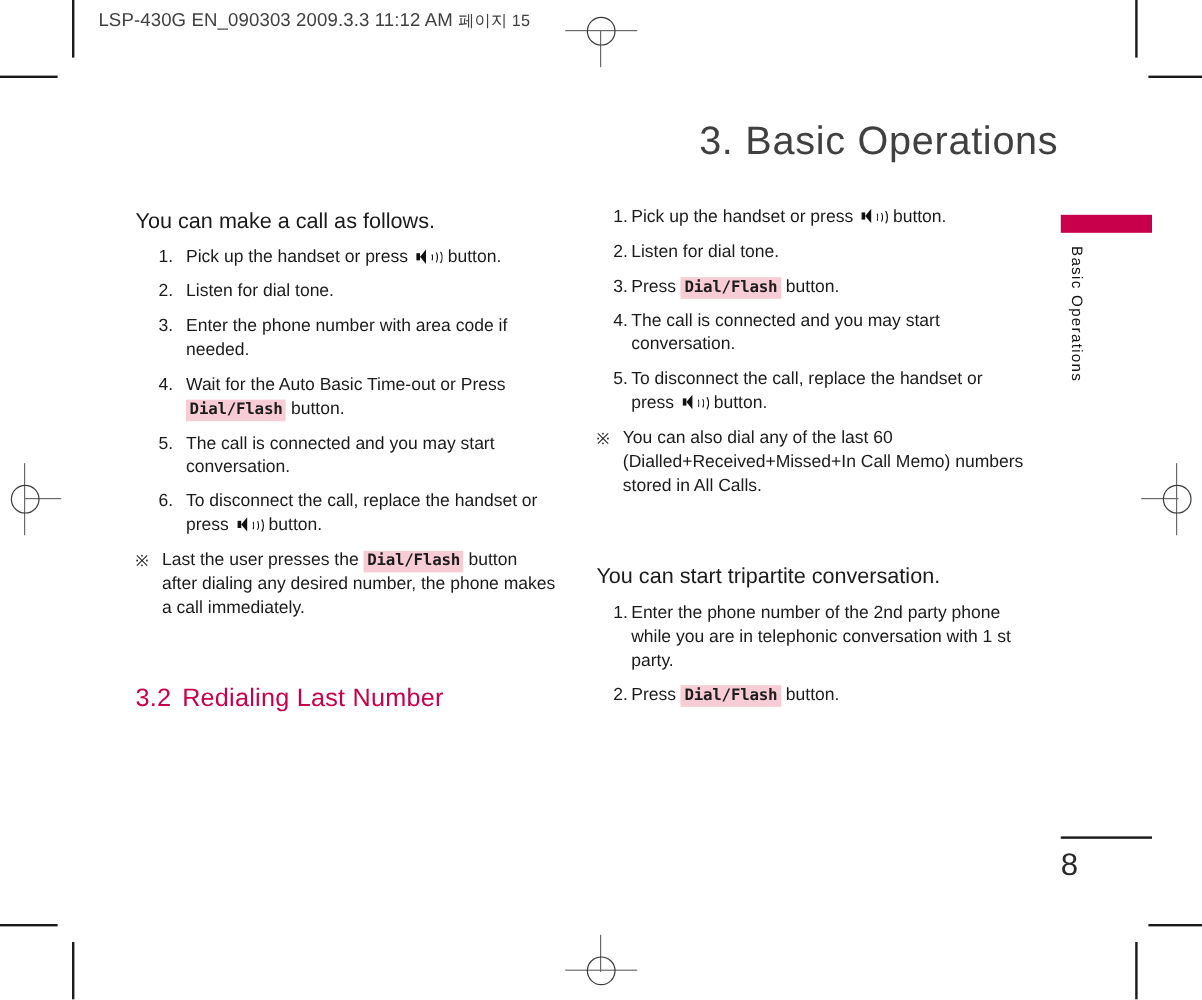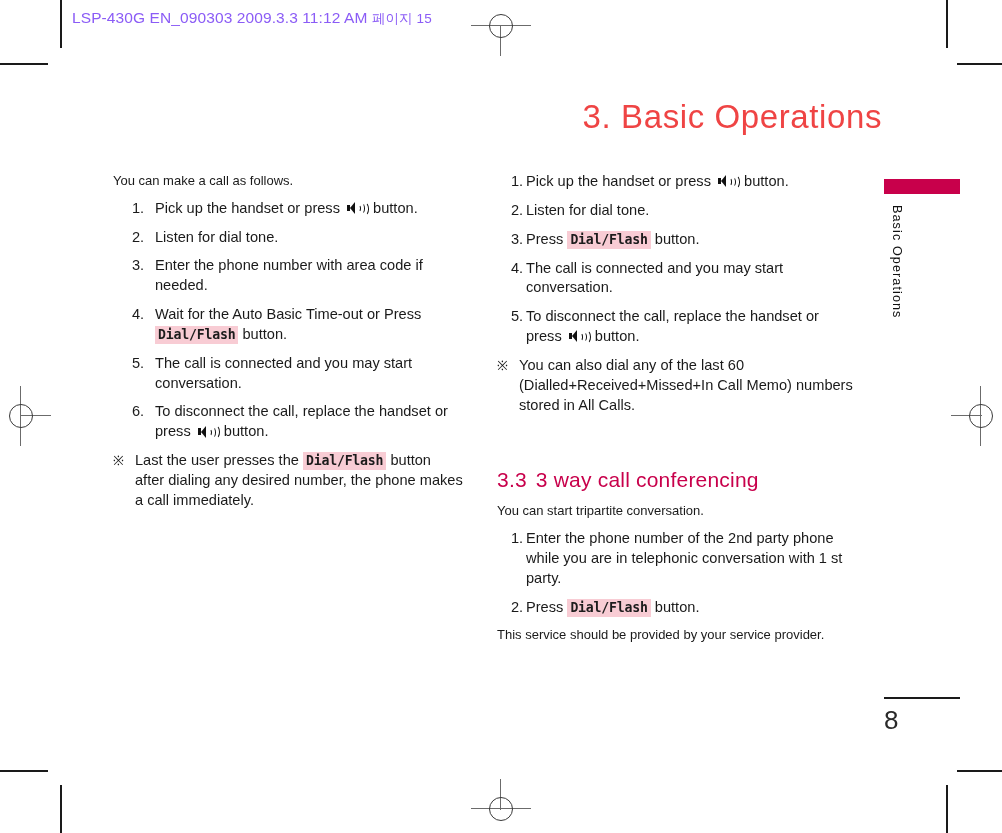--- a/index.html
+++ b/index.html
@@ -30,34 +30,34 @@
     border-radius: 50%;
   }
   .reg.half-l .h { left: 29px; width: 31px; }
   .reg.half-r .h { left: 0; width: 31px; }
   .reg.half-t .v { top: 29px; height: 31px; }
   .reg.half-b .v { top: 0; height: 31px; }
 
   
   .slug {
     position: absolute;
-    left: 72px; top: 9px;
+    left: 82px; top: 9px;
     font-size: 15.5px;
     letter-spacing: 0.1px;
-    color: #8b5cf6;
+    color: #404040;
     white-space: nowrap;
   }
   .slug .kr { font-size: 13.5px; }
 
   
   .page-title {
     position: absolute;
     right: 120px; top: 98px;
     font-size: 33px;
-    color: #ef4444;
+    color: #404040;
     letter-spacing: 0.6px;
     white-space: nowrap;
     text-align: right;
   }
 
   .col { position: absolute; top: 172px; }
   .col-left  { left: 113px; width: 350px; }
   .col-right { left: 497px; width: 360px; }
 
   h2.sect {
@@ -65,21 +65,21 @@
     font-size: 21px;
     font-weight: normal;
     margin: 0 0 10px 0;
     letter-spacing: 0.2px;
     white-space: nowrap;
   }
   h2.sect .num { margin-right: 9px; }
 
   p.lead {
     margin: 0 0 9px 0;
-    font-size: 13px;
+    font-size: 18px;
     line-height: 1.36;
   }
 
   ol.steps {
     margin: 0;
     padding: 0;
     list-style: none;
     font-size: 14.6px;
   }
   ol.steps li {
@@ -233,47 +233,46 @@
     </ol>
 
   <p class="note">
     <span class="mark">※</span><span>Last the user presses the</span>
     <span class="key">Dial/Flash</span>
     <span>button after dialing any desired number, the phone makes a call immediately.</span>
   </p>
 
   <div class="gap"></div>
 
+  <h2 class="sect">
+    <span class="num">3.2</span><span>Redialing Last Number</span>
+  </h2>
 </div>
 
 <div class="col col-right">
 
   <ol class="steps" id="right-steps">
       <li><span class="n">1.</span><span>Pick up the handset or press</span> <span class="spk"><span class="body"></span><span class="cone"></span><span class="w w1"></span><span class="w w2"></span><span class="w w3"></span></span><span> button.</span></li>
       <li><span class="n">2.</span><span>Listen for dial tone.</span></li>
       <li><span class="n">3.</span><span>Press</span> <span class="key">Dial/Flash</span><span> button.</span></li>
       <li><span class="n">4.</span><span>The call is connected and you may start conversation.</span></li>
       <li><span class="n">5.</span><span>To disconnect the call, replace the handset or press</span> <span class="spk"><span class="body"></span><span class="cone"></span><span class="w w1"></span><span class="w w2"></span><span class="w w3"></span></span><span> button.</span></li>
     </ol>
 
   <p class="note">
     <span class="mark">※</span><span>You can also dial any of the last 60 (Dialled+Received+Missed+In Call Memo) numbers stored in All Calls.</span>
   </p>
 
   <div class="gap"></div>
 
-  <h2 class="sect">
-    <span class="num">3.3</span><span>3 way call conferencing</span>
-  </h2>
   <p class="lead">You can start tripartite conversation.</p>
 
   <ol class="steps" id="right-steps-33">
       <li><span class="n">1.</span><span>Enter the phone number of the 2nd party phone while you are in telephonic conversation with 1 st party.</span></li>
       <li><span class="n">2.</span><span>Press</span> <span class="key">Dial/Flash</span><span> button.</span></li>
     </ol>
 
-  <p class="lead" style="margin-top:2px;">This service should be provided by your service provider.</p>
 </div>
 
 <div class="tab-bar"></div>
 <div class="tab-label">Basic Operations</div>
 <div class="folio-rule"></div>
 <div class="folio">8</div>
 
 </body></html>

